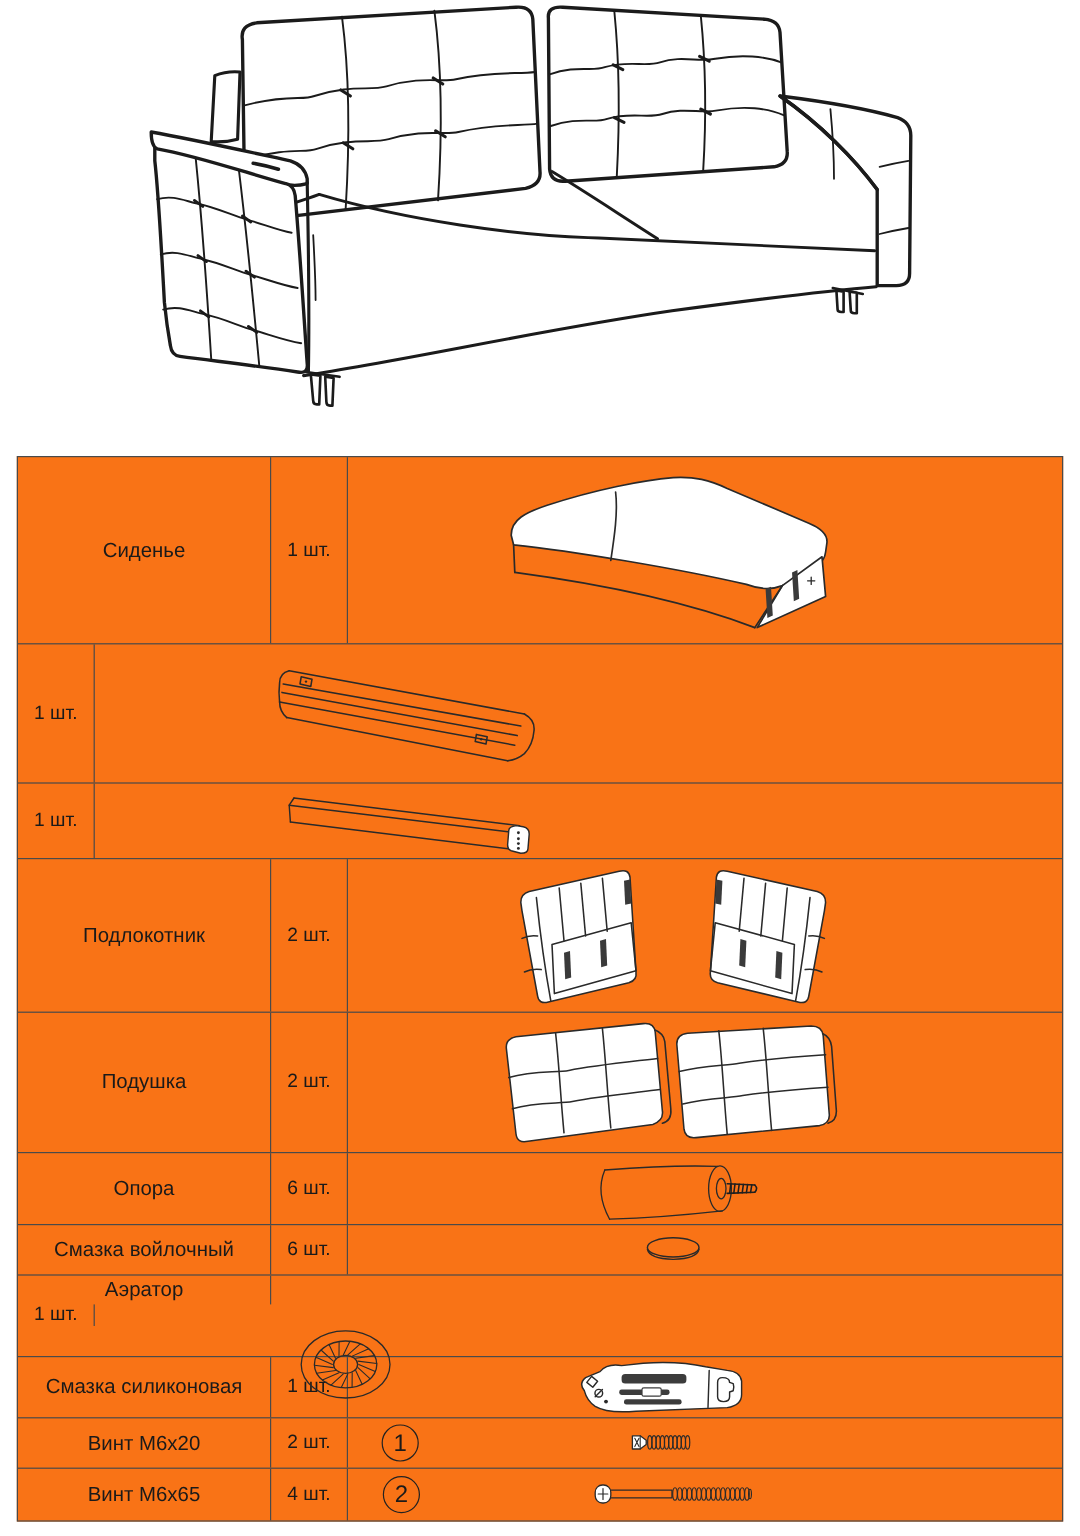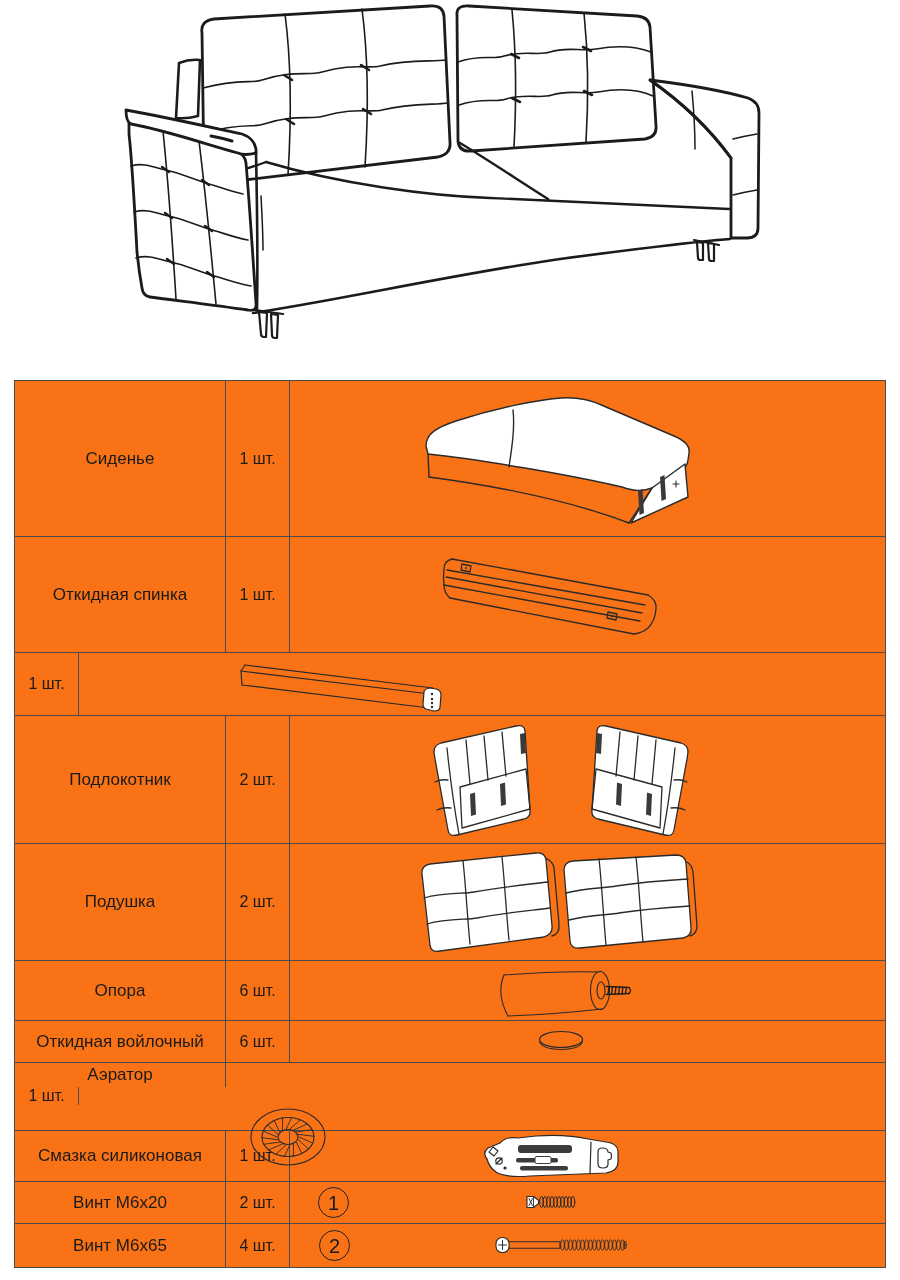--- a/index.html
+++ b/index.html
@@ -134,21 +134,20 @@
         <g fill="#3a3a3a" stroke="none">
           <path d="M222,100 l4.5,-2 l1.5,24 l-4.5,2 Z"></path>
           <path d="M244,86 l4.5,-2 l1.5,24 l-4.5,2 Z"></path>
         </g>
         <path d="M257,93 h6 M260,90 v6" stroke-width="1.1"></path>
       </svg>
     </div>
   </div>
 
   <div class="t-row" style="height:115px;">
-    <div class="cell cell-name">Откидная спинка</div>
     <div class="cell cell-qty">1 шт.</div>
     <div class="cell cell-img">
       <svg style="left:136px;top:10px;" width="255" height="100" viewBox="0 0 255 100" fill="none" stroke="#2a2a2a" stroke-width="1.3" stroke-linecap="round" stroke-linejoin="round">
         <path d="M26,12 L222,48"></path>
         <path d="M26,12 Q18,14 18,22 Q17,30 18,38 Q18,46 24,51"></path>
         <path d="M21,23 L219,58"></path>
         <path d="M18,38 L214,74"></path>
         <path d="M20,30 L216,66"></path>
         <path d="M24,51 L208,87"></path>
         <path d="M222,48 Q231,53 230,62 Q229,74 222,81 Q216,86 208,87"></path>
@@ -258,21 +257,21 @@
           <path d="M126,20.9 L125,28.1"></path>
             <path d="M129.5,21 L128.5,28"></path>
           <path d="M133,21.2 L132,27.9"></path>
             <path d="M136.5,21.3 L135.5,27.7"></path>
         </g>
       </svg>
     </div>
   </div>
 
   <div class="t-row" style="height:41px;">
-    <div class="cell cell-name">Откидная войлочный</div>
+    <div class="cell cell-name">Смазка войлочный</div>
     <div class="cell cell-qty">6 шт.</div>
     <div class="cell cell-img">
       <svg style="left:246px;top:8px;" width="50" height="26" viewBox="0 0 50 26" fill="none" stroke="#2a2a2a" stroke-width="1.2" stroke-linecap="round" stroke-linejoin="round">
         <ellipse cx="25" cy="10.5" rx="21.5" ry="8"></ellipse>
         <path d="M3.5,12 Q5,20 25,20.5 Q45,20 46.5,12"></path>
       </svg>
     </div>
   </div>
 
   <div class="t-row" style="height:67px;flex-direction:column;">

